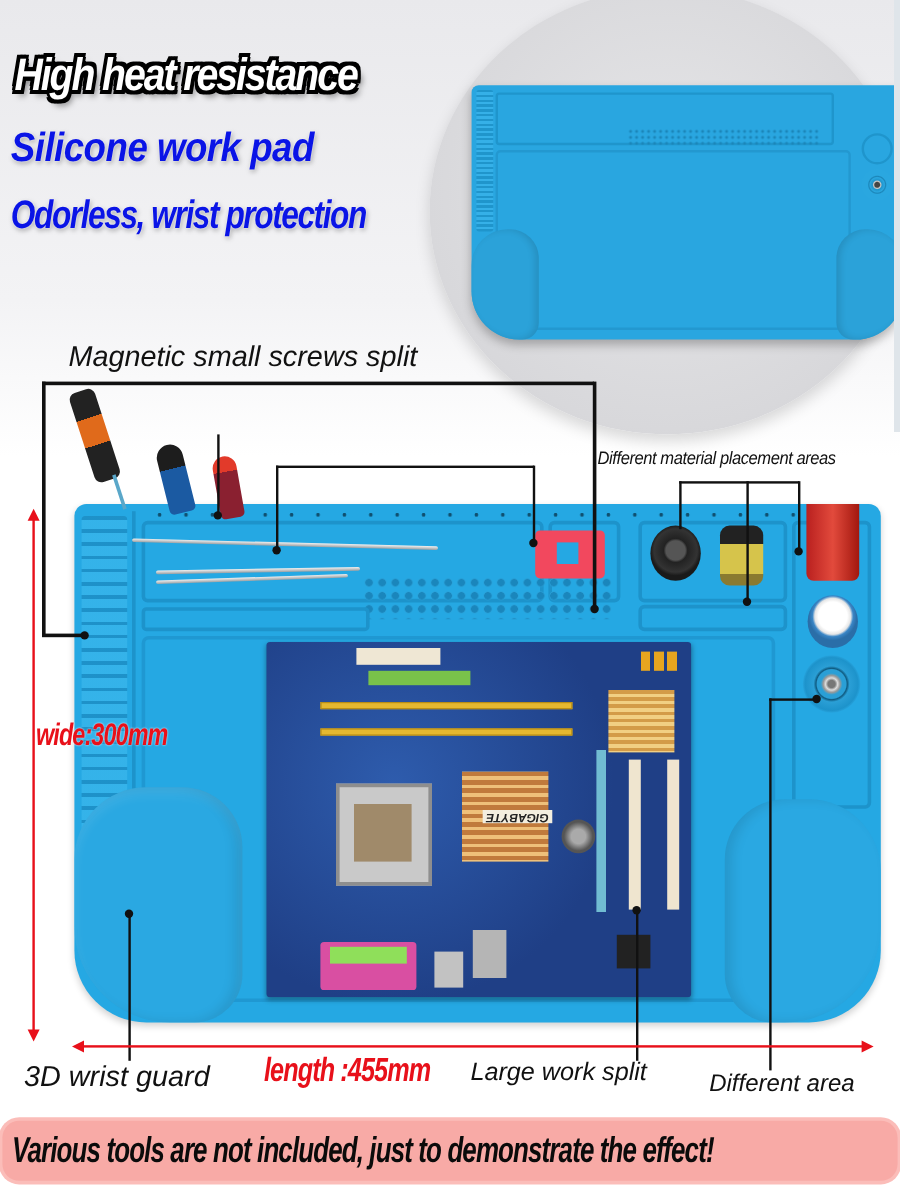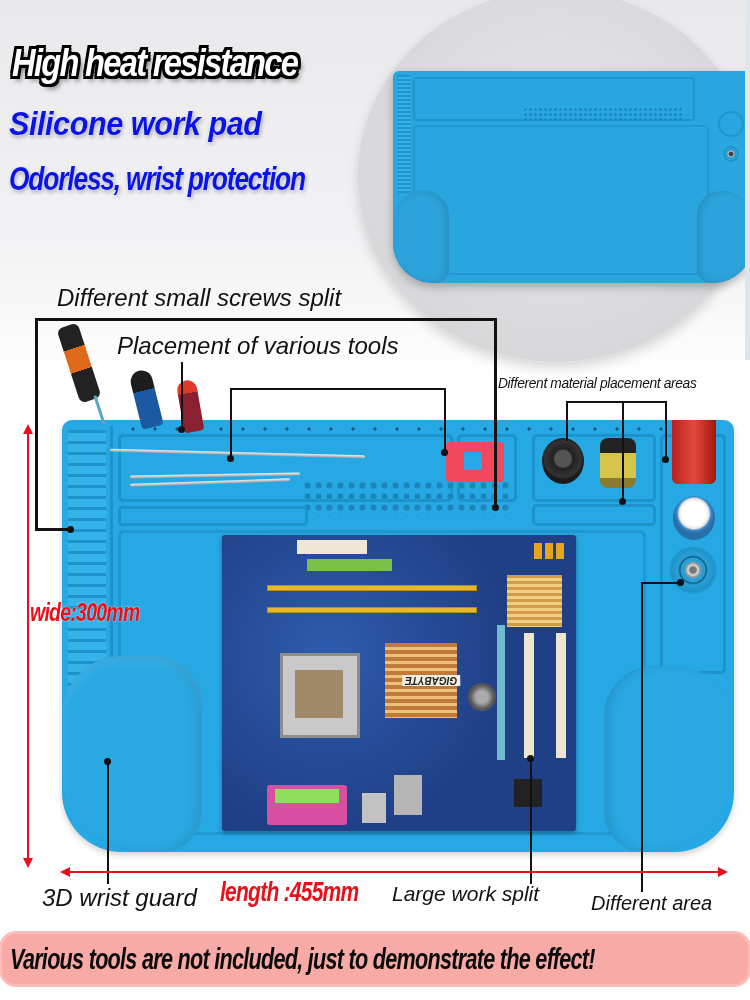--- a/index.html
+++ b/index.html
@@ -41,21 +41,21 @@
     border-radius: 24px 30px 40px 14px; box-shadow: inset 3px 0 6px rgba(0,0,0,.12); }
 
   
   .edge { position: absolute; left: 745px; top: 0; width: 5px; height: 360px; background: #dfe5ea; }
 
   
   .lbl { position: absolute; font-family: "Liberation Sans", sans-serif; color: #111; white-space: nowrap; }
   .lbl-screws { left: 57px; top: 284px; font-size: 24px; }
   .lbl-tools { left: 117px; top: 332px; font-size: 24px; }
   .lbl-material { left: 498px; top: 374px; font-size: 15px; letter-spacing: -0.4px; transform: scaleX(0.92); transform-origin: left center; }
-  .lbl-wrist { left: 20px; top: 884px; font-size: 24px; margin-left: 22px; }
+  .lbl-wrist { left: 20px; top: 884px; font-size: 24px; }
   .lbl-large { left: 392px; top: 882px; font-size: 21px; }
   .lbl-magnetic { left: 591px; top: 892px; font-size: 20px; }
   .red-dim { position: absolute; color: #e8101a; font-weight: 700; font-family: "Liberation Sans", sans-serif; white-space: nowrap;
     letter-spacing: -1px; transform: scaleX(0.75); transform-origin: left center; text-shadow: 0 0 2px #fff; }
   .dim-wide { left: 30px; top: 597px; font-size: 26px; }
   .dim-length { left: 220px; top: 876px; font-size: 28px; }
 
   
   .mat { position: absolute; left: 62px; top: 420px; width: 672px; height: 432px; background: #25a8e3;
     border-radius: 10px 10px 60px 60px; box-shadow: 0 3px 6px rgba(0,0,0,.18); overflow: hidden; }
@@ -254,22 +254,21 @@
   <div class="ln" style="left:107px;top:762px;width:2px;height:122px;"></div>
   <div class="dot" style="left:104px;top:758px;"></div>
 
   <div class="red" style="left:27px;top:432px;width:2px;height:428px;"></div>
   <div class="arrow-up" style="left:23px;top:424px;"></div>
   <div class="arrow-down" style="left:23px;top:858px;"></div>
   <div class="red" style="left:70px;top:871px;width:650px;height:2px;"></div>
   <div class="arrow-left" style="left:60px;top:867px;"></div>
   <div class="arrow-right" style="left:718px;top:867px;"></div>
 
-  <div class="lbl lbl-screws">Different small screws split</div>
-  <div class="lbl lbl-tools">Placement of various tools</div>
+  <div class="lbl lbl-screws">Magnetic small screws split</div>
   <div class="lbl lbl-material">Different material placement areas</div>
   <div class="red-dim dim-wide">wide:300mm</div>
   <div class="lbl lbl-wrist">3D wrist guard</div>
   <div class="red-dim dim-length">length :455mm</div>
   <div class="lbl lbl-large">Large work split</div>
   <div class="lbl lbl-magnetic">Different area</div>
 
   <div class="banner"></div>
   <div class="banner-text">Various tools are not included, just to demonstrate the effect!</div>
 </div>

